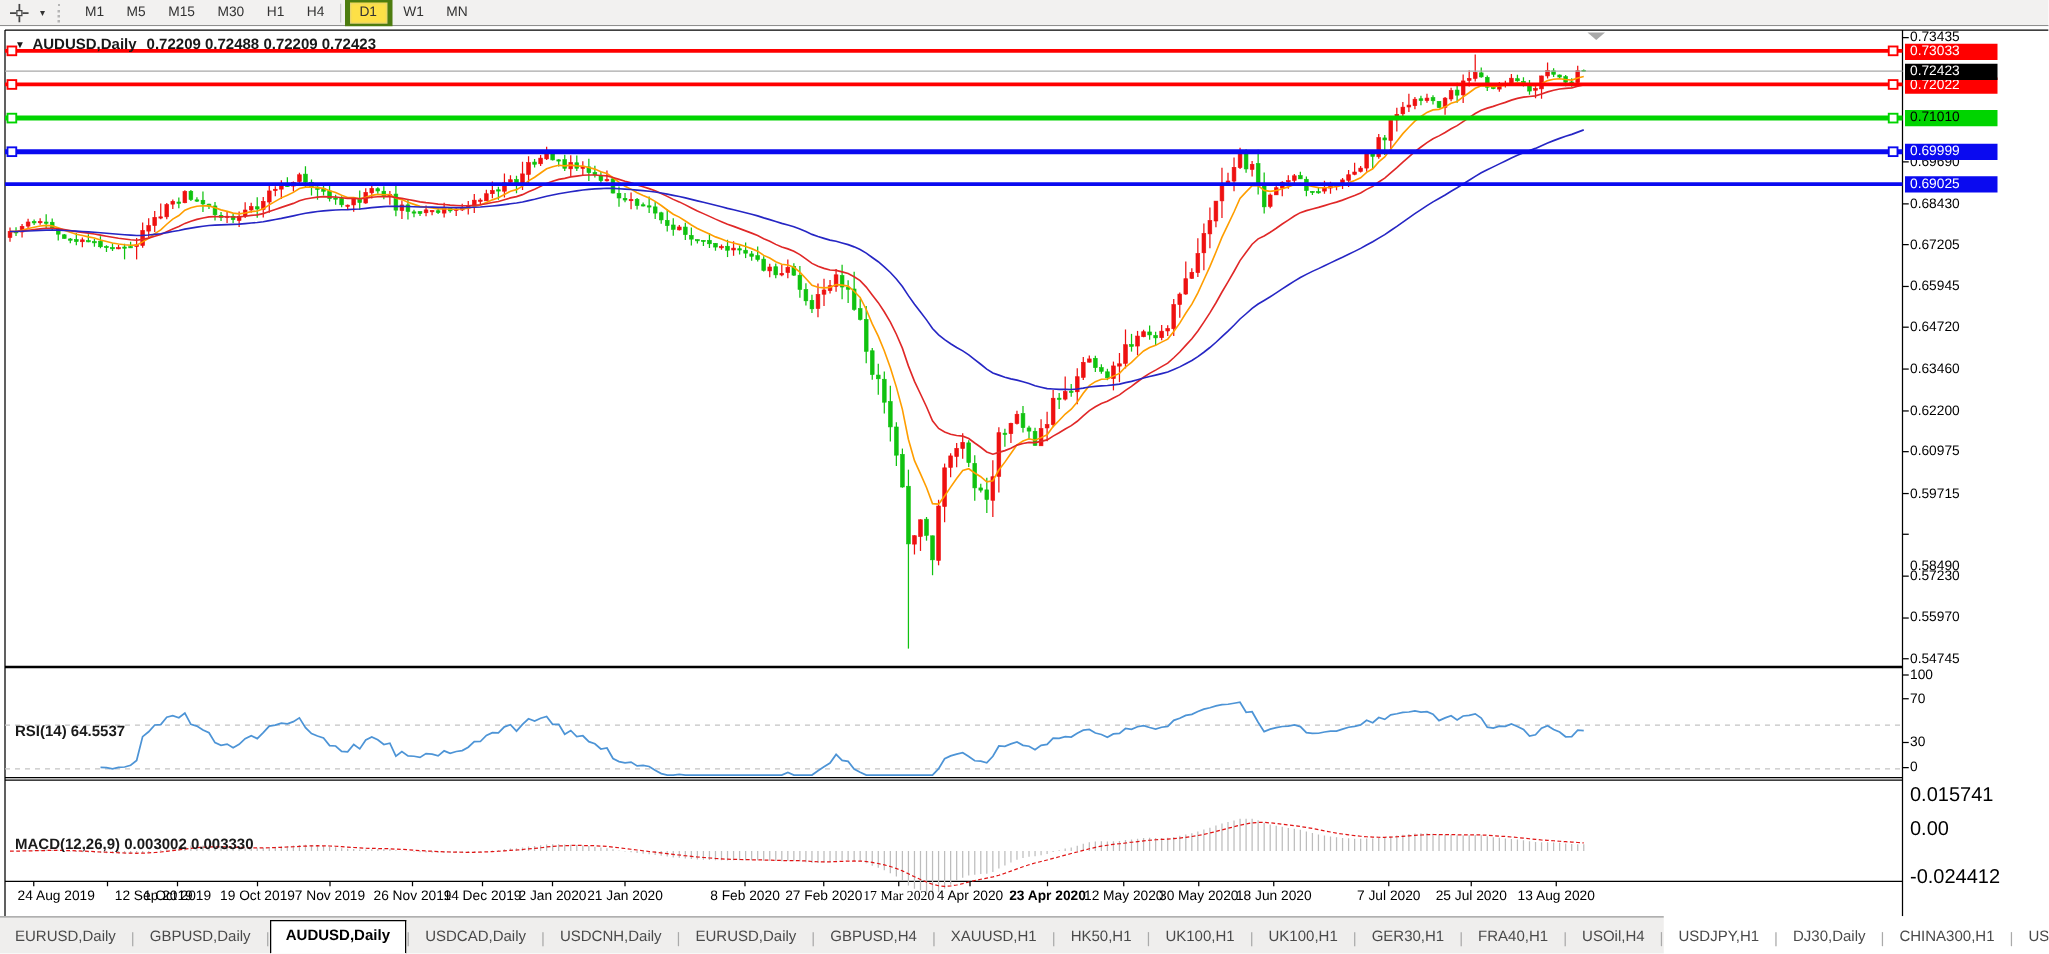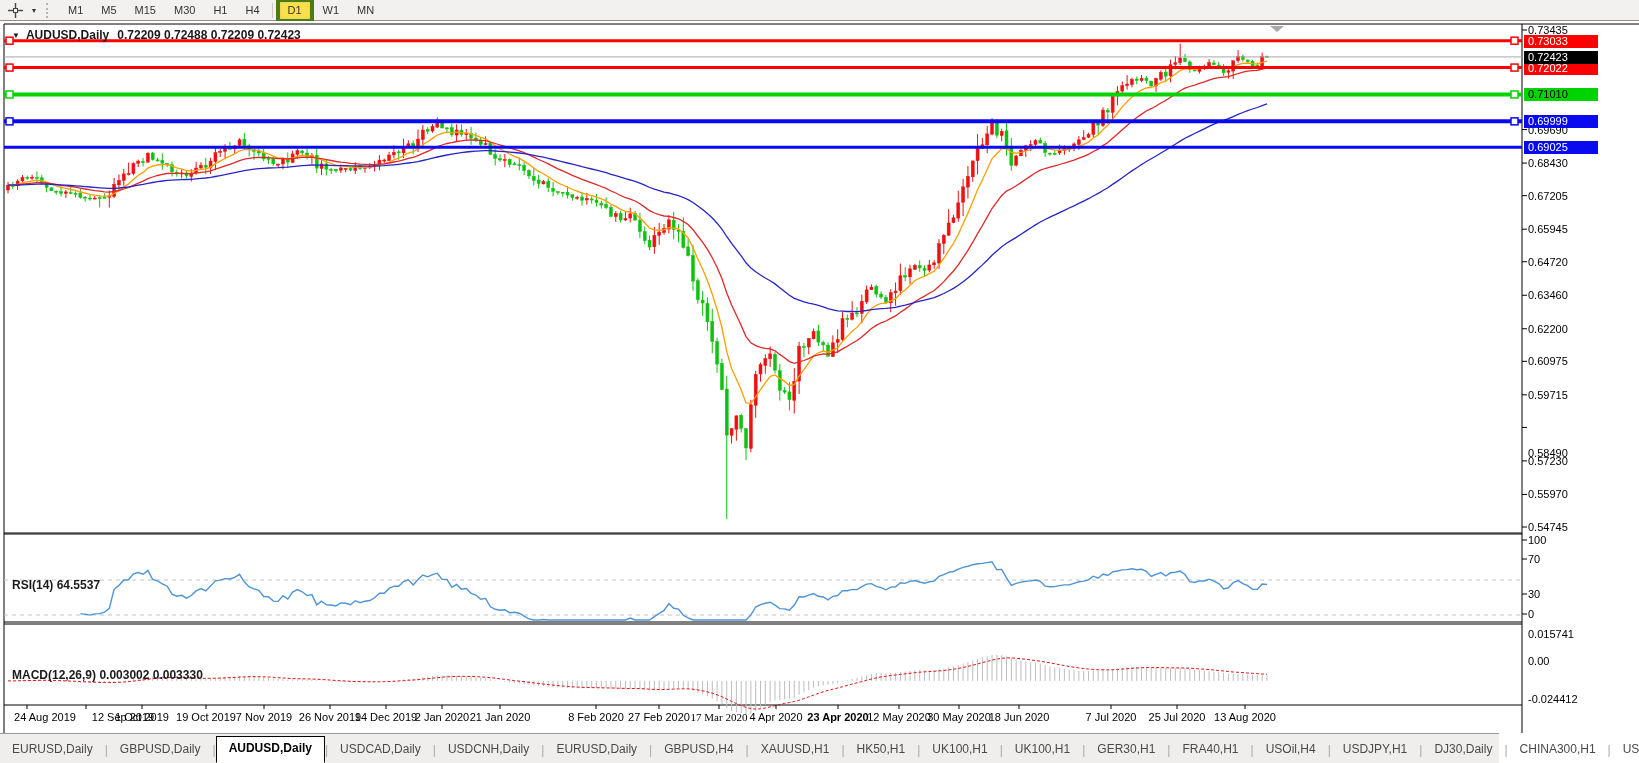--- a/index.html
+++ b/index.html
@@ -18,23 +18,23 @@
   #gfx{position:absolute;left:0;top:0;}
   .overlay{position:absolute;white-space:nowrap;}
   #title{left:12px;top:7px;font-size:12px;font-weight:700;color:#1a1a1a;}
   #title .tri{font-size:8px;vertical-align:1px;margin-right:6px;}
   #title .ohlc{margin-left:8px;font-weight:700;}
   .ind-label{font-size:12px;color:#1a1a1a;font-weight:700;margin-top:41px;}
   .axis-label{position:absolute;left:1528px;font-size:11px;color:#000;}
   .axis-badge{position:absolute;left:1524px;width:70px;height:13px;line-height:13px;
     font-size:11px;color:#fff;padding-left:4px;}
   .date-label{position:absolute;font-size:11px;color:#000;width:90px;text-align:center;}
-  .rsi-label,.macd-axis{position:absolute;left:1528px;font-size:11px;color:#000;}
+  .rsi-label,.macd-axis{position:absolute;left:1528px;font-size:16px;color:#000;}
   
-  #tabbar{position:absolute;left:0;top:733px;width:1499px;height:30px;background:#efeeed;
+  #tabbar{position:absolute;left:0;top:733px;width:1331px;height:30px;background:#efeeed;
     border-top:1px solid #9a9a9a;display:flex;align-items:flex-end;box-sizing:border-box;}
   .tab{font-size:12px;color:#4a4a4a;padding:4px 12px 5px 12px;margin-bottom:2px;cursor:default;}
   .tab.active{background:#fff;border:1px solid #000;border-bottom:1px solid #fff;font-weight:700;color:#000;
     margin-bottom:0;padding-bottom:7px;}
   .tab-sep{color:#aaa;font-size:12px;margin-bottom:6px;}
 </style>
 </head>
 <body>
 
 <div id="app">

